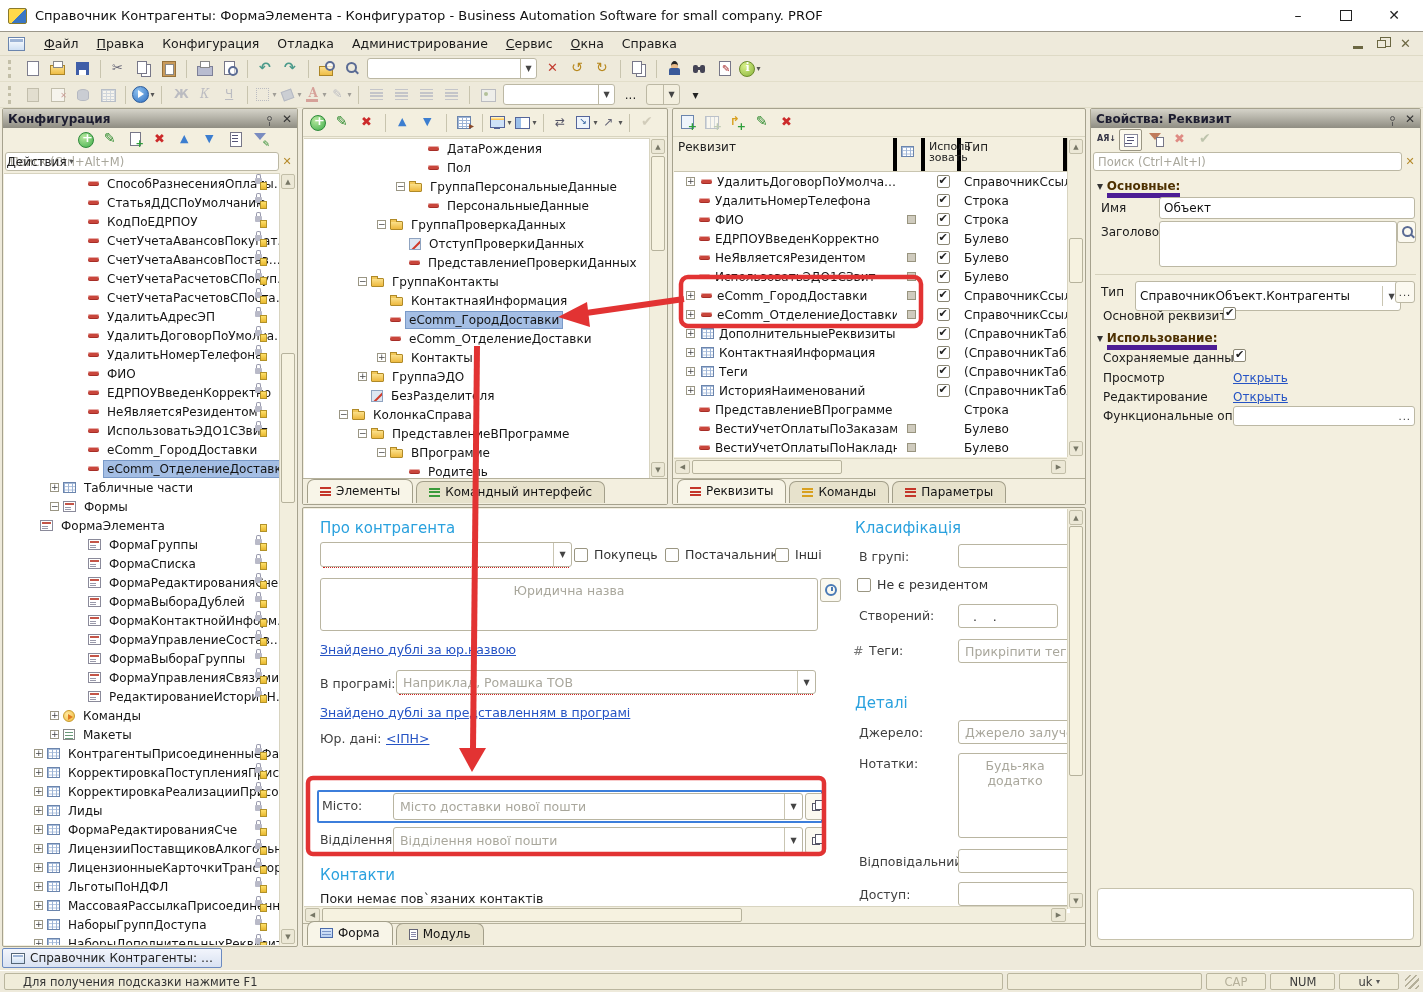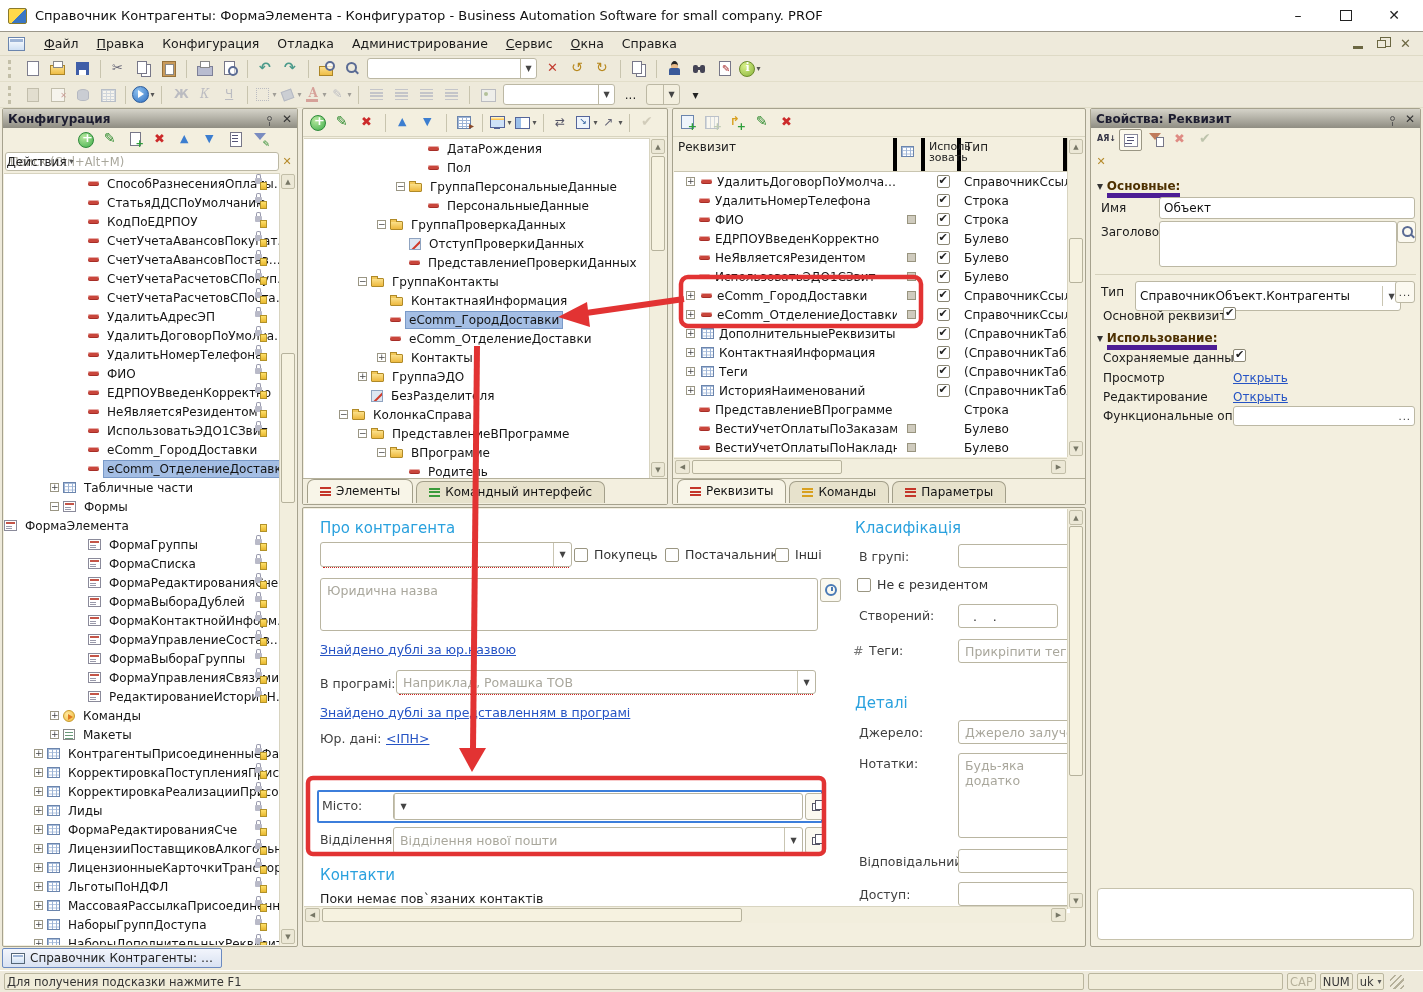--- a/index.html
+++ b/index.html
@@ -197,21 +197,21 @@
   .cbx{width:13px;height:13px;border:1px solid #8a8674;border-radius:2px;background:#fff;position:relative;}
   .cbx.on::after{content:"✔";position:absolute;left:1px;top:-2px;font-size:11px;color:#222;}
   .arow .ty{font-size:12px;overflow:hidden;white-space:nowrap;padding-left:3px;}
   
   #form-canvas{position:absolute;left:1px;top:1px;width:766px;height:404px;background:#fff;overflow:hidden;}
   .fh{position:absolute;font-size:15px;color:var(--blue);}
   .flbl{position:absolute;font-size:12.5px;color:#3f3f3f;}
   .flink{position:absolute;font-size:12.5px;color:var(--link);text-decoration:underline;}
   .ffield{position:absolute;border:1px solid #b9b5a1;border-radius:3px;background:#fff;display:flex;align-items:center;}
   .ffield input,.ffield textarea{flex:1;border:none;outline:none;background:transparent;font:12.5px "DejaVu Sans",sans-serif;padding:0 6px;color:#333;height:100%;resize:none;}
-  .ffield textarea{padding-top:4px;}
+  .ffield textarea{padding-top:4px;text-align:center;}
   .ffield input::placeholder,.ffield textarea::placeholder{color:var(--ph);}
   .ffield.req::after{content:"";position:absolute;left:2px;right:2px;bottom:-2px;border-bottom:1px dotted #cc2222;}
   .cbtn{width:18px;height:100%;border-left:1px solid #c9c5b2;display:flex;align-items:center;justify-content:center;font-size:8px;color:#444;flex:none;}
   .obtn{position:absolute;width:21px;height:26px;border:1px solid #b9b5a1;border-radius:3px;background:#fbf9f0;display:flex;align-items:center;justify-content:center;}
   .ovl{width:8px;height:8px;border:1px solid #556;background:#fff;position:relative;}
   .ovl::before{content:"";position:absolute;left:2px;top:-4px;width:8px;height:8px;border:1px solid #556;background:#fff;}
   .fcb{position:absolute;display:flex;align-items:center;gap:6px;font-size:12.5px;color:#333;}
   .fcb .box{width:14px;height:14px;border:1px solid #9a9682;border-radius:2px;background:#fff;flex:none;}
   .hist{width:12px;height:12px;border:2px solid #4a7ab5;border-radius:50%;position:relative;}
   .hist::after{content:"";position:absolute;left:4px;top:1px;width:2px;height:4px;background:#4a7ab5;}
@@ -226,21 +226,21 @@
   .plink{color:var(--link);text-decoration:underline;}
   .psep{position:absolute;left:4px;right:4px;border-top:1px solid #d5d1bc;}
   .dots{font-size:10px;letter-spacing:1px;color:#333;padding:0 3px;}
   .pbtn{position:absolute;border:1px solid var(--fborder);border-radius:3px;background:#fbf9f0;display:flex;align-items:center;justify-content:center;}
   
   #taskbar{position:absolute;left:0;top:947px;width:1423px;height:22px;display:flex;align-items:center;padding-left:2px;}
   .taskbtn{height:20px;display:flex;align-items:center;gap:5px;padding:0 8px;border:1px solid #6b8ac0;background:linear-gradient(#f2f5fc,#d9e2f2);border-radius:2px;font-size:12px;color:#222;}
   .tbico{width:14px;height:11px;border:1px solid #567;background:linear-gradient(#fff,#cfe0f4);position:relative;flex:none;}
   .tbico::before{content:"";position:absolute;left:1px;top:1px;right:1px;height:2px;background:#9db4d6;}
   #statusbar{position:absolute;left:0;top:970px;width:1423px;height:22px;display:flex;align-items:center;gap:4px;padding:0 4px;border-top:1px solid #fff;background:var(--bg);}
-  .sbox{height:17px;border:1px solid #bab69e;border-radius:2px;background:#f0ecd9;display:flex;align-items:center;padding:0 2px;font-size:11.5px;}
+  .sbox{height:17px;border:1px solid #bab69e;border-radius:2px;background:#f0ecd9;display:flex;align-items:center;padding:0 18px;font-size:11.5px;}
   #sb-hint{flex:1;max-width:1080px;color:#333;}
   #sb-pad{width:195px;}
   .dim{color:#b5b09a;} .on{color:#3a3a3a;}
   .grip{width:14px;height:14px;margin-left:2px;background:repeating-linear-gradient(135deg,transparent 0 3px,#b5b09a 3px 4.5px);}
   
   #anno{position:absolute;left:0;top:0;width:1423px;height:992px;pointer-events:none;z-index:40;}
 </style>
 </head>
 <body>
 
@@ -586,21 +586,21 @@
       <div class="trow" style="padding-left: 46px;">
         <span class="exp">+</span>
         <span class="ti i-grid"></span>
         <span class="tt">Табличные части</span>
       </div>
       <div class="trow" style="padding-left: 46px;">
         <span class="exp">−</span>
         <span class="ti i-form"></span>
         <span class="tt">Формы</span>
       </div>
-      <div class="trow" style="">
+      <div class="trow" style=" margin-left: 36px;">
         <span class="ti i-form"></span>
         <span class="tt">ФормаЭлемента</span>
         <span class="locks">
           <span class="cubeic"></span>
         </span>
       </div>
       <div class="trow" style="padding-left: 84px;">
         <span class="ti i-form"></span>
         <span class="tt">ФормаГруппы</span>
         <span class="locks">
@@ -1219,20 +1219,21 @@
       <input placeholder="Наприклад, Ромашка ТОВ" style="">
       <span class="cbtn">▼</span>
     </div>
     <a class="flink" style="left:16px;top:196px;">Знайдено дублі за представленням в програмі</a>
     <span class="flbl" style="left:16px;top:222px;">Юр. дані:</span>
     <a class="flink" style="left:82px;top:222px;">&lt;ІПН&gt;</a>
 
     <div class="fsel" style="left:13px;top:281px;width:506px;height:33px;"></div>
     <span class="flbl" style="left:18px;top:289px;">Місто:</span>
     <div class="ffield" style="left:89px;top:284px;width:410px;height:27px;">
+      <input placeholder="Місто доставки нової пошти" style="">
       <span class="cbtn">▼</span>
     </div>
     <div class="obtn" style="left:501px;top:284px;height:27px;">
         <span class="ovl"></span>
       </div>
     <span class="flbl" style="left:16px;top:323px;">Відділення:</span>
     <div class="ffield" style="left:89px;top:318px;width:410px;height:27px;">
       <input placeholder="Відділення нової пошти" style="">
       <span class="cbtn">▼</span>
     </div>
@@ -1282,20 +1283,30 @@
   <div class="vscroll" style="top:1px;bottom:37px;">
     <span class="sa up">▲</span>
     <span class="thumb" style="top:17px;height:250px;"></span>
     <span class="sa dn">▼</span>
   </div>
   <div class="hscroll" style="left:1px;right:18px;bottom:23px;">
     <span class="sa lf">◀</span>
     <span class="thumb" style="left:18px;width:420px;"></span>
     <span class="sa rt">▶</span>
   </div>
+  <div class="tabbar" id="form-tabs" style="height:23px;">
+      <span class="tab active">
+        <span class="tabico-form"></span>
+        <span>Форма</span>
+      </span>
+      <span class="tab">
+        <span class="tabico-mod"></span>
+        <span>Модуль</span>
+      </span>
+    </div>
 </div>
 
 <div class="panel" id="props-panel">
   <div class="p-header">
     <span>Свойства: Реквизит</span>
     <span class="sp"></span>
     <span class="pinic"></span>
     <span class="pclose">✕</span>
   </div>
   <div class="p-toolbar" id="pr-toolbar">
@@ -1309,20 +1320,21 @@
         <span class="ic g-funneldoc"></span>
       </span>
       <span class="tbtn dis">
         <span class="ic g-x"></span>
       </span>
       <span class="tbtn dis">
         <span class="ic g-checkgreen"></span>
       </span>
     </div>
   <div class="p-search">
+    <input placeholder="Поиск (Ctrl+Alt+I)" style="">
     <span class="sx">✕</span>
   </div>
   <div class="psec" style="left:6px;top:70px;"><span class="ul">Основные:</span></div>
   <span class="prow" style="left:10px;top:92px;">Имя</span>
   <div class="pfield" style="left:68px;top:88px;width:256px;height:22px;">
       <input value="Объект" style="">
     </div>
   <span class="prow" style="left:10px;top:116px;">Заголовок</span>
   <div class="pfield" style="left:68px;top:112px;width:238px;height:46px;"></div>
   <div class="pbtn" style="left:306px;top:112px;width:19px;height:22px;">

